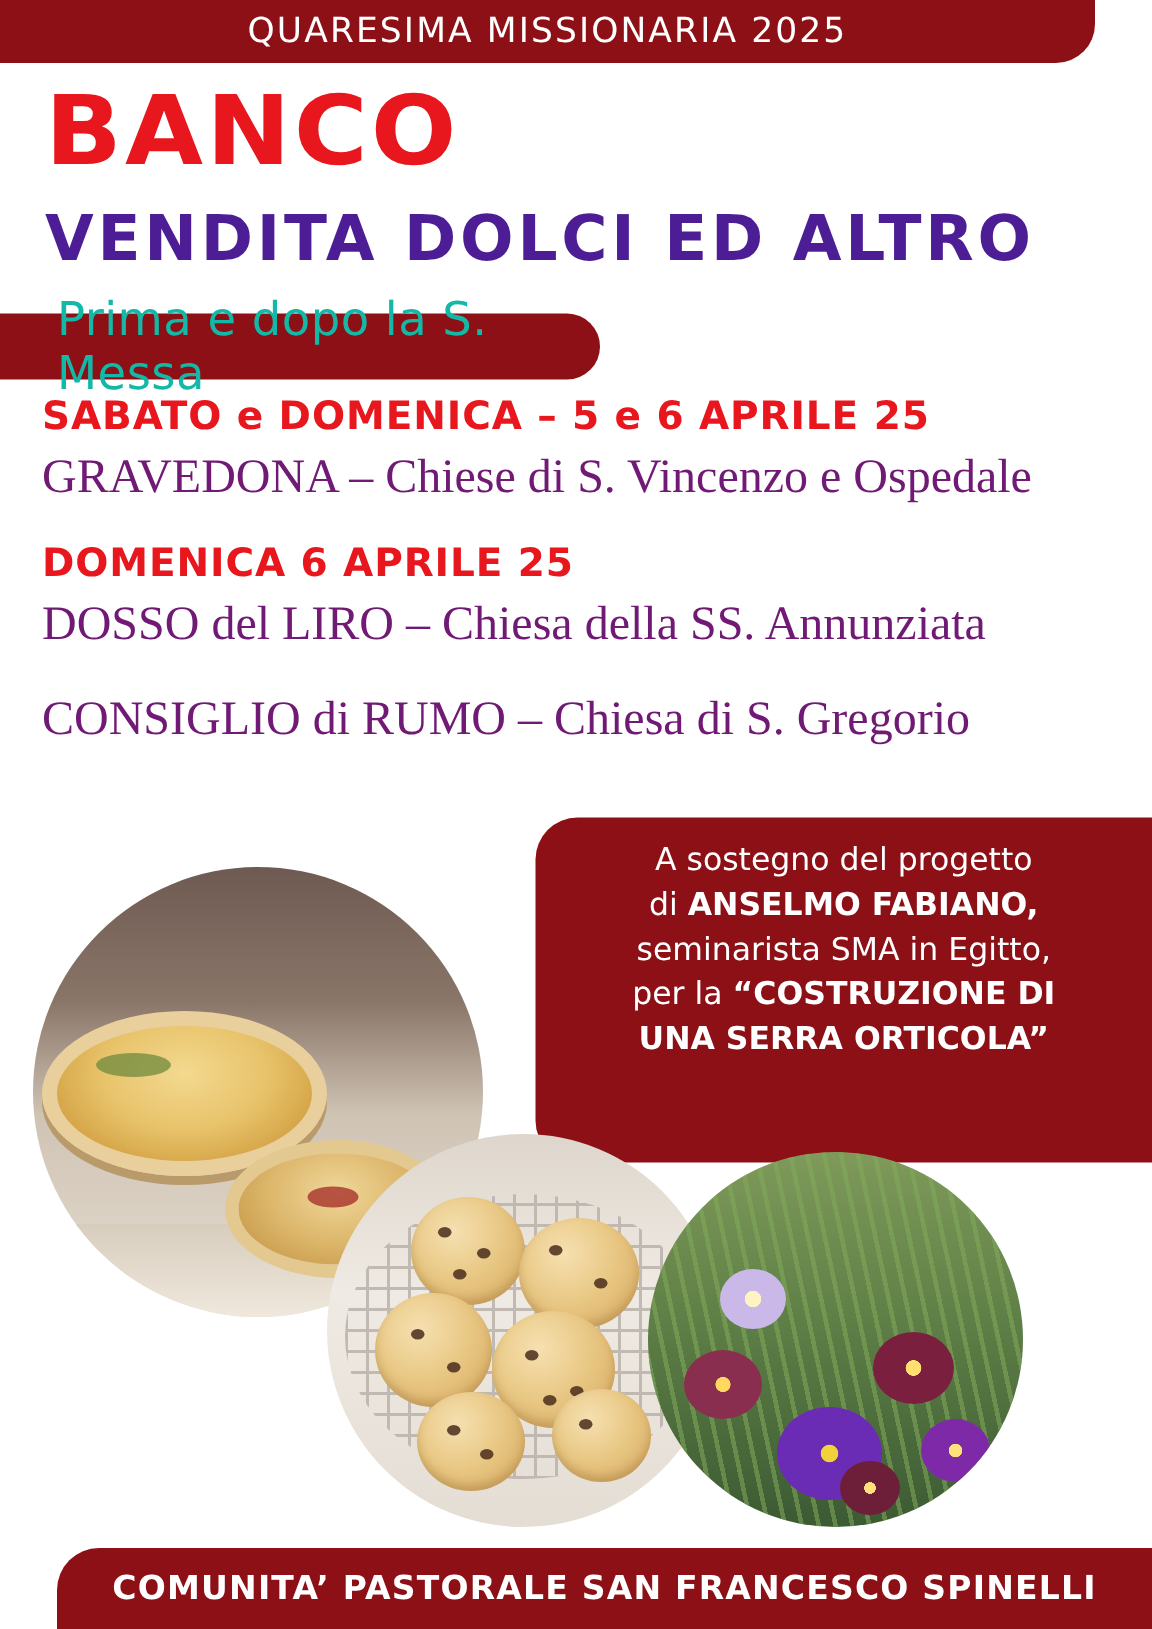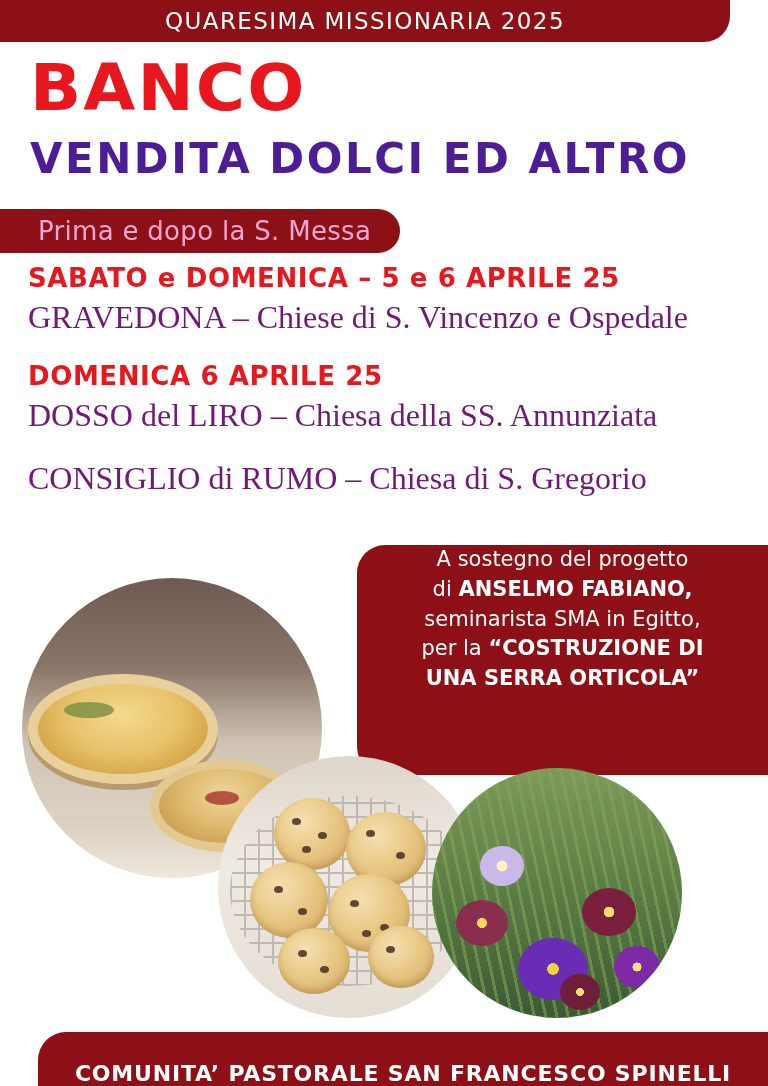--- a/index.html
+++ b/index.html
@@ -81,22 +81,22 @@
     width: 400px;
     height: 44px;
     background: #8c1015;
     border-top-right-radius: 22px;
     border-bottom-right-radius: 22px;
     display: flex;
     align-items: center;
     padding-left: 38px;
   }
   .subtitle-pill span {
-    color: #f9a8d4;
-    font-size: 26px;
+    color: #14b8a6;
+    font-size: 31px;
     letter-spacing: 0.3px;
   }
 
   
   .events {
     position: absolute;
     left: 28px;
     top: 262px;
     width: 712px;
   }
@@ -119,21 +119,21 @@
 
   
   .project-box {
     position: absolute;
     right: 0; top: 545px;
     width: 411px;
     height: 230px;
     background: #8c1015;
     border-top-left-radius: 28px;
     border-bottom-left-radius: 28px;
-    padding: 0 22px 10px 22px;
+    padding: 14px 22px 10px 22px;
     text-align: center;
     color: #ffffff;
   }
   .project-box p {
     font-size: 21px;
     line-height: 1.42;
   }
   .project-box .strong { font-weight: bold; }
 
   
@@ -251,21 +251,21 @@
 
   
   .bottom-banner {
     position: absolute;
     left: 38px; bottom: 0;
     width: 730px;
     height: 54px;
     background: #8c1015;
     border-top-left-radius: 28px;
     display: flex;
-    align-items: flex-end;
+    align-items: center;
     justify-content: center;
   }
   .bottom-banner span {
     color: #ffffff;
     font-size: 22px;
     font-weight: bold;
     letter-spacing: 0.8px;
   }
 </style>
 </head>

